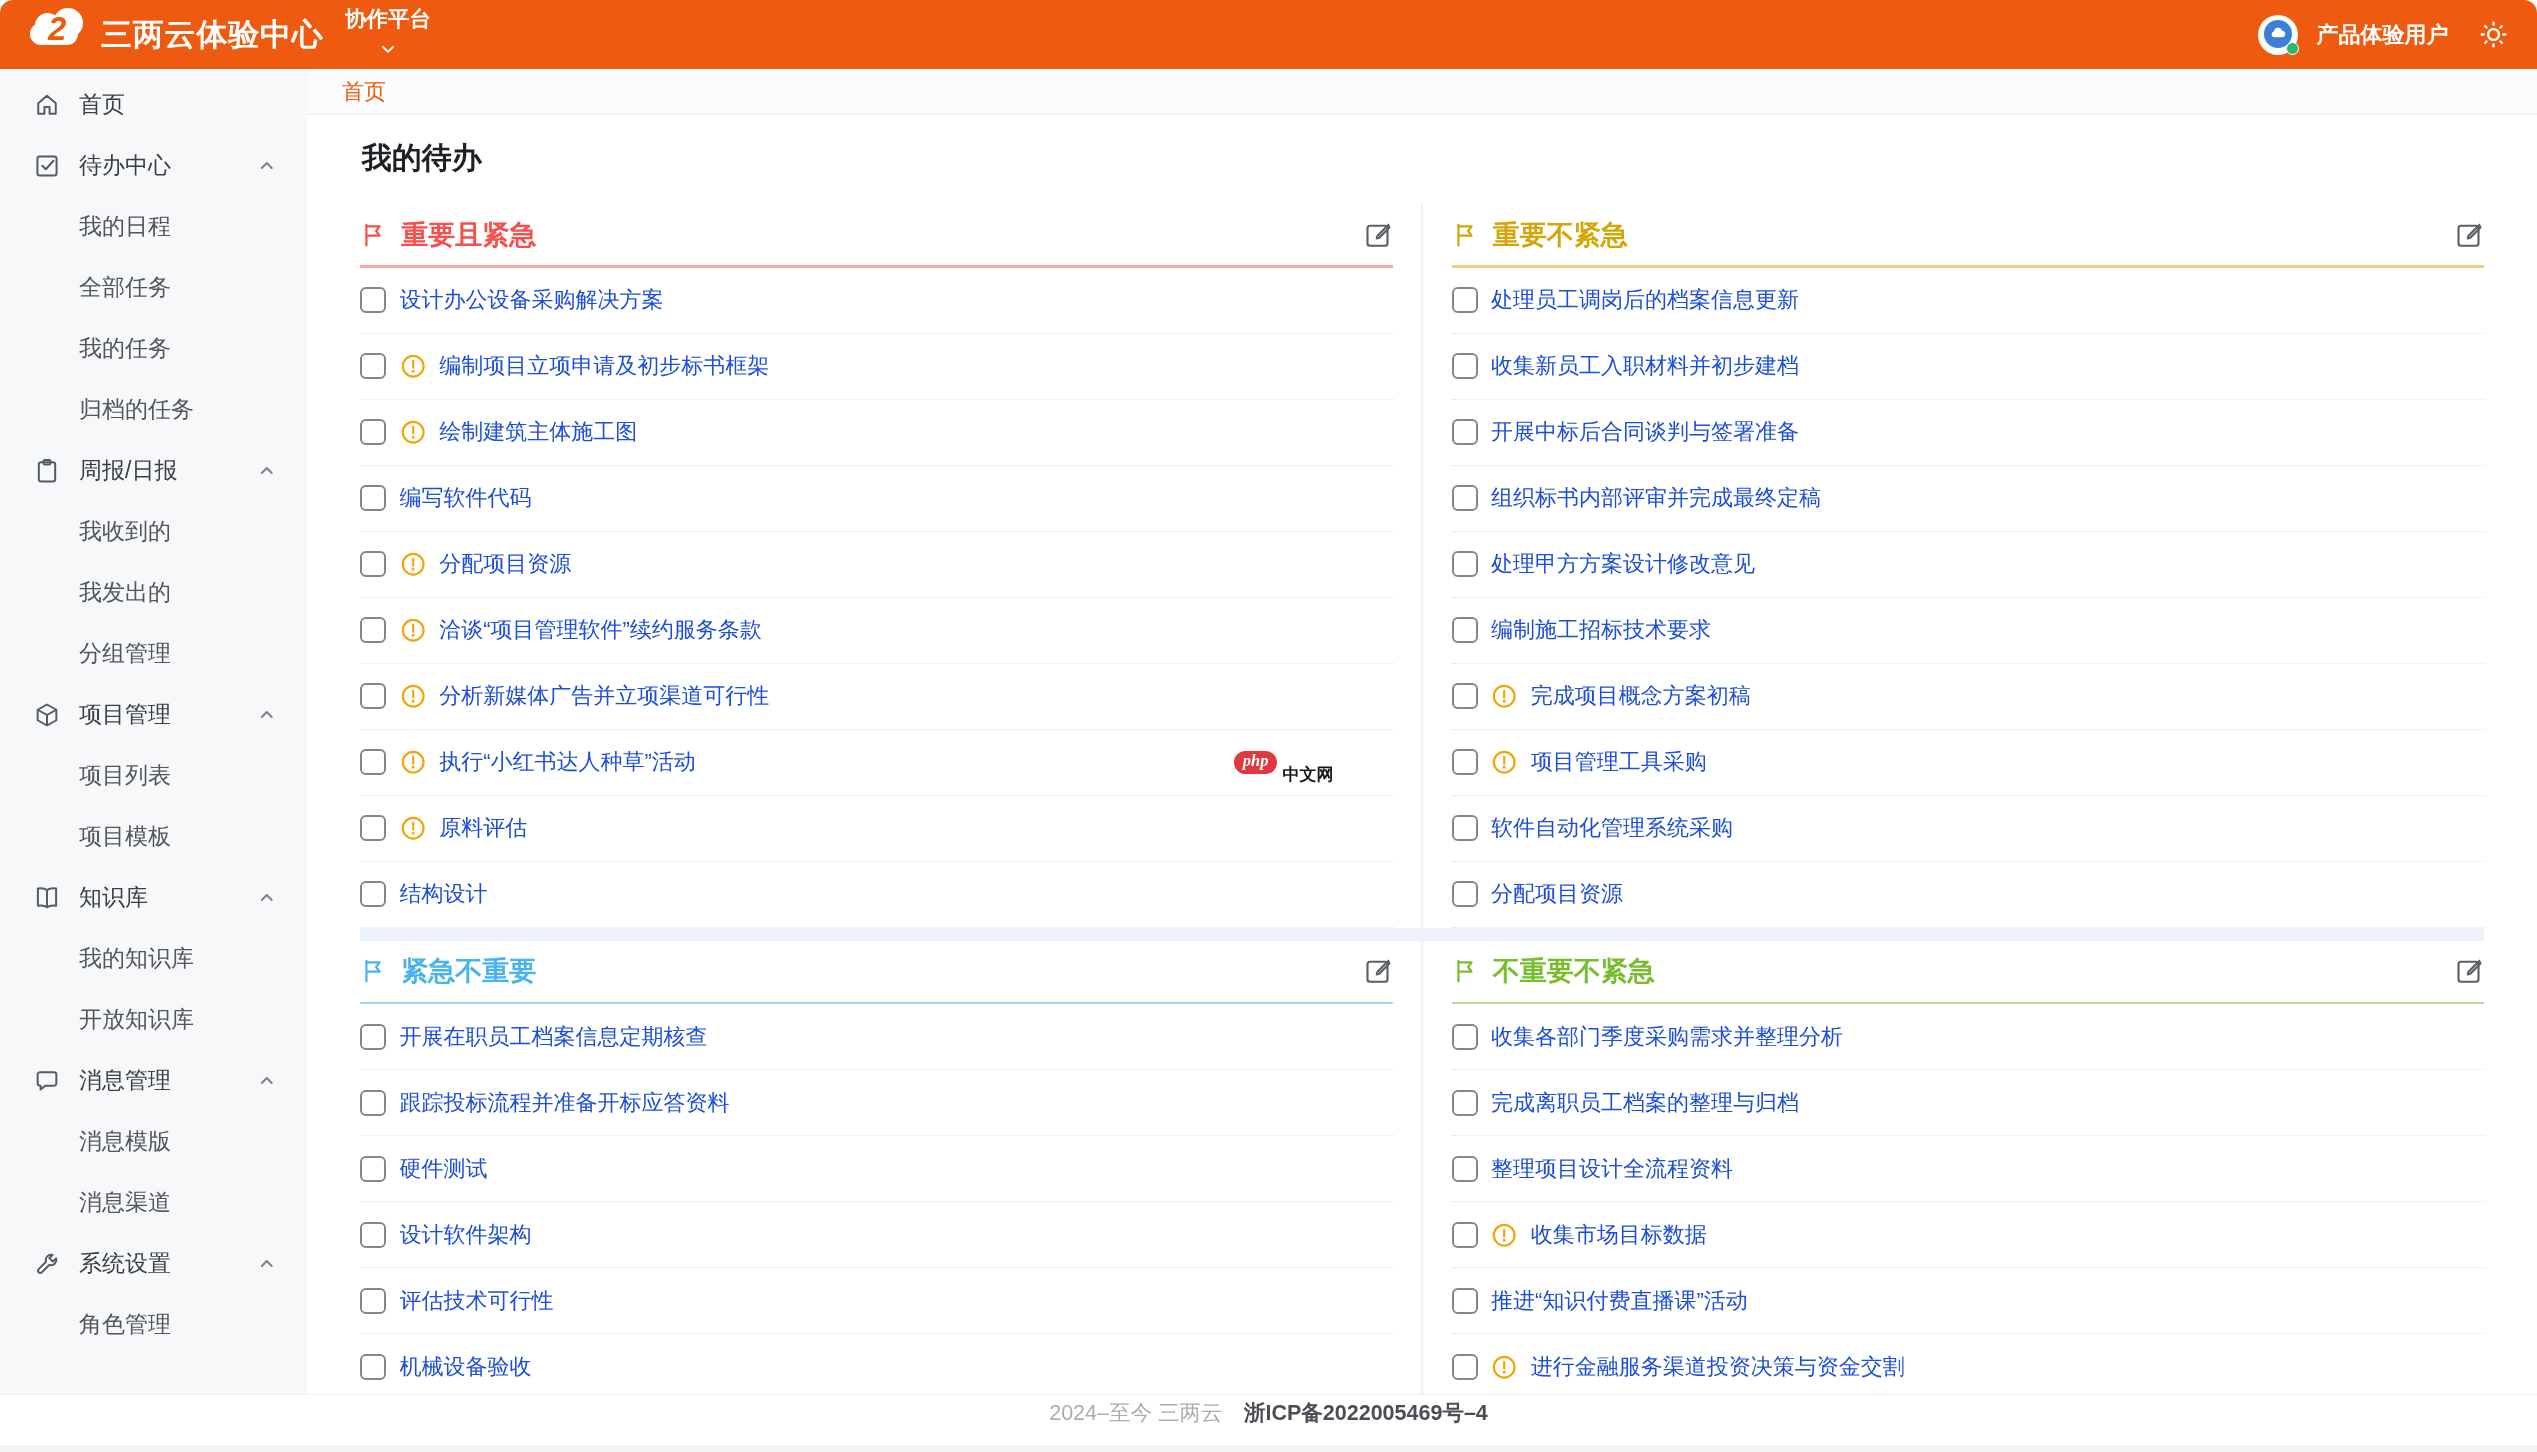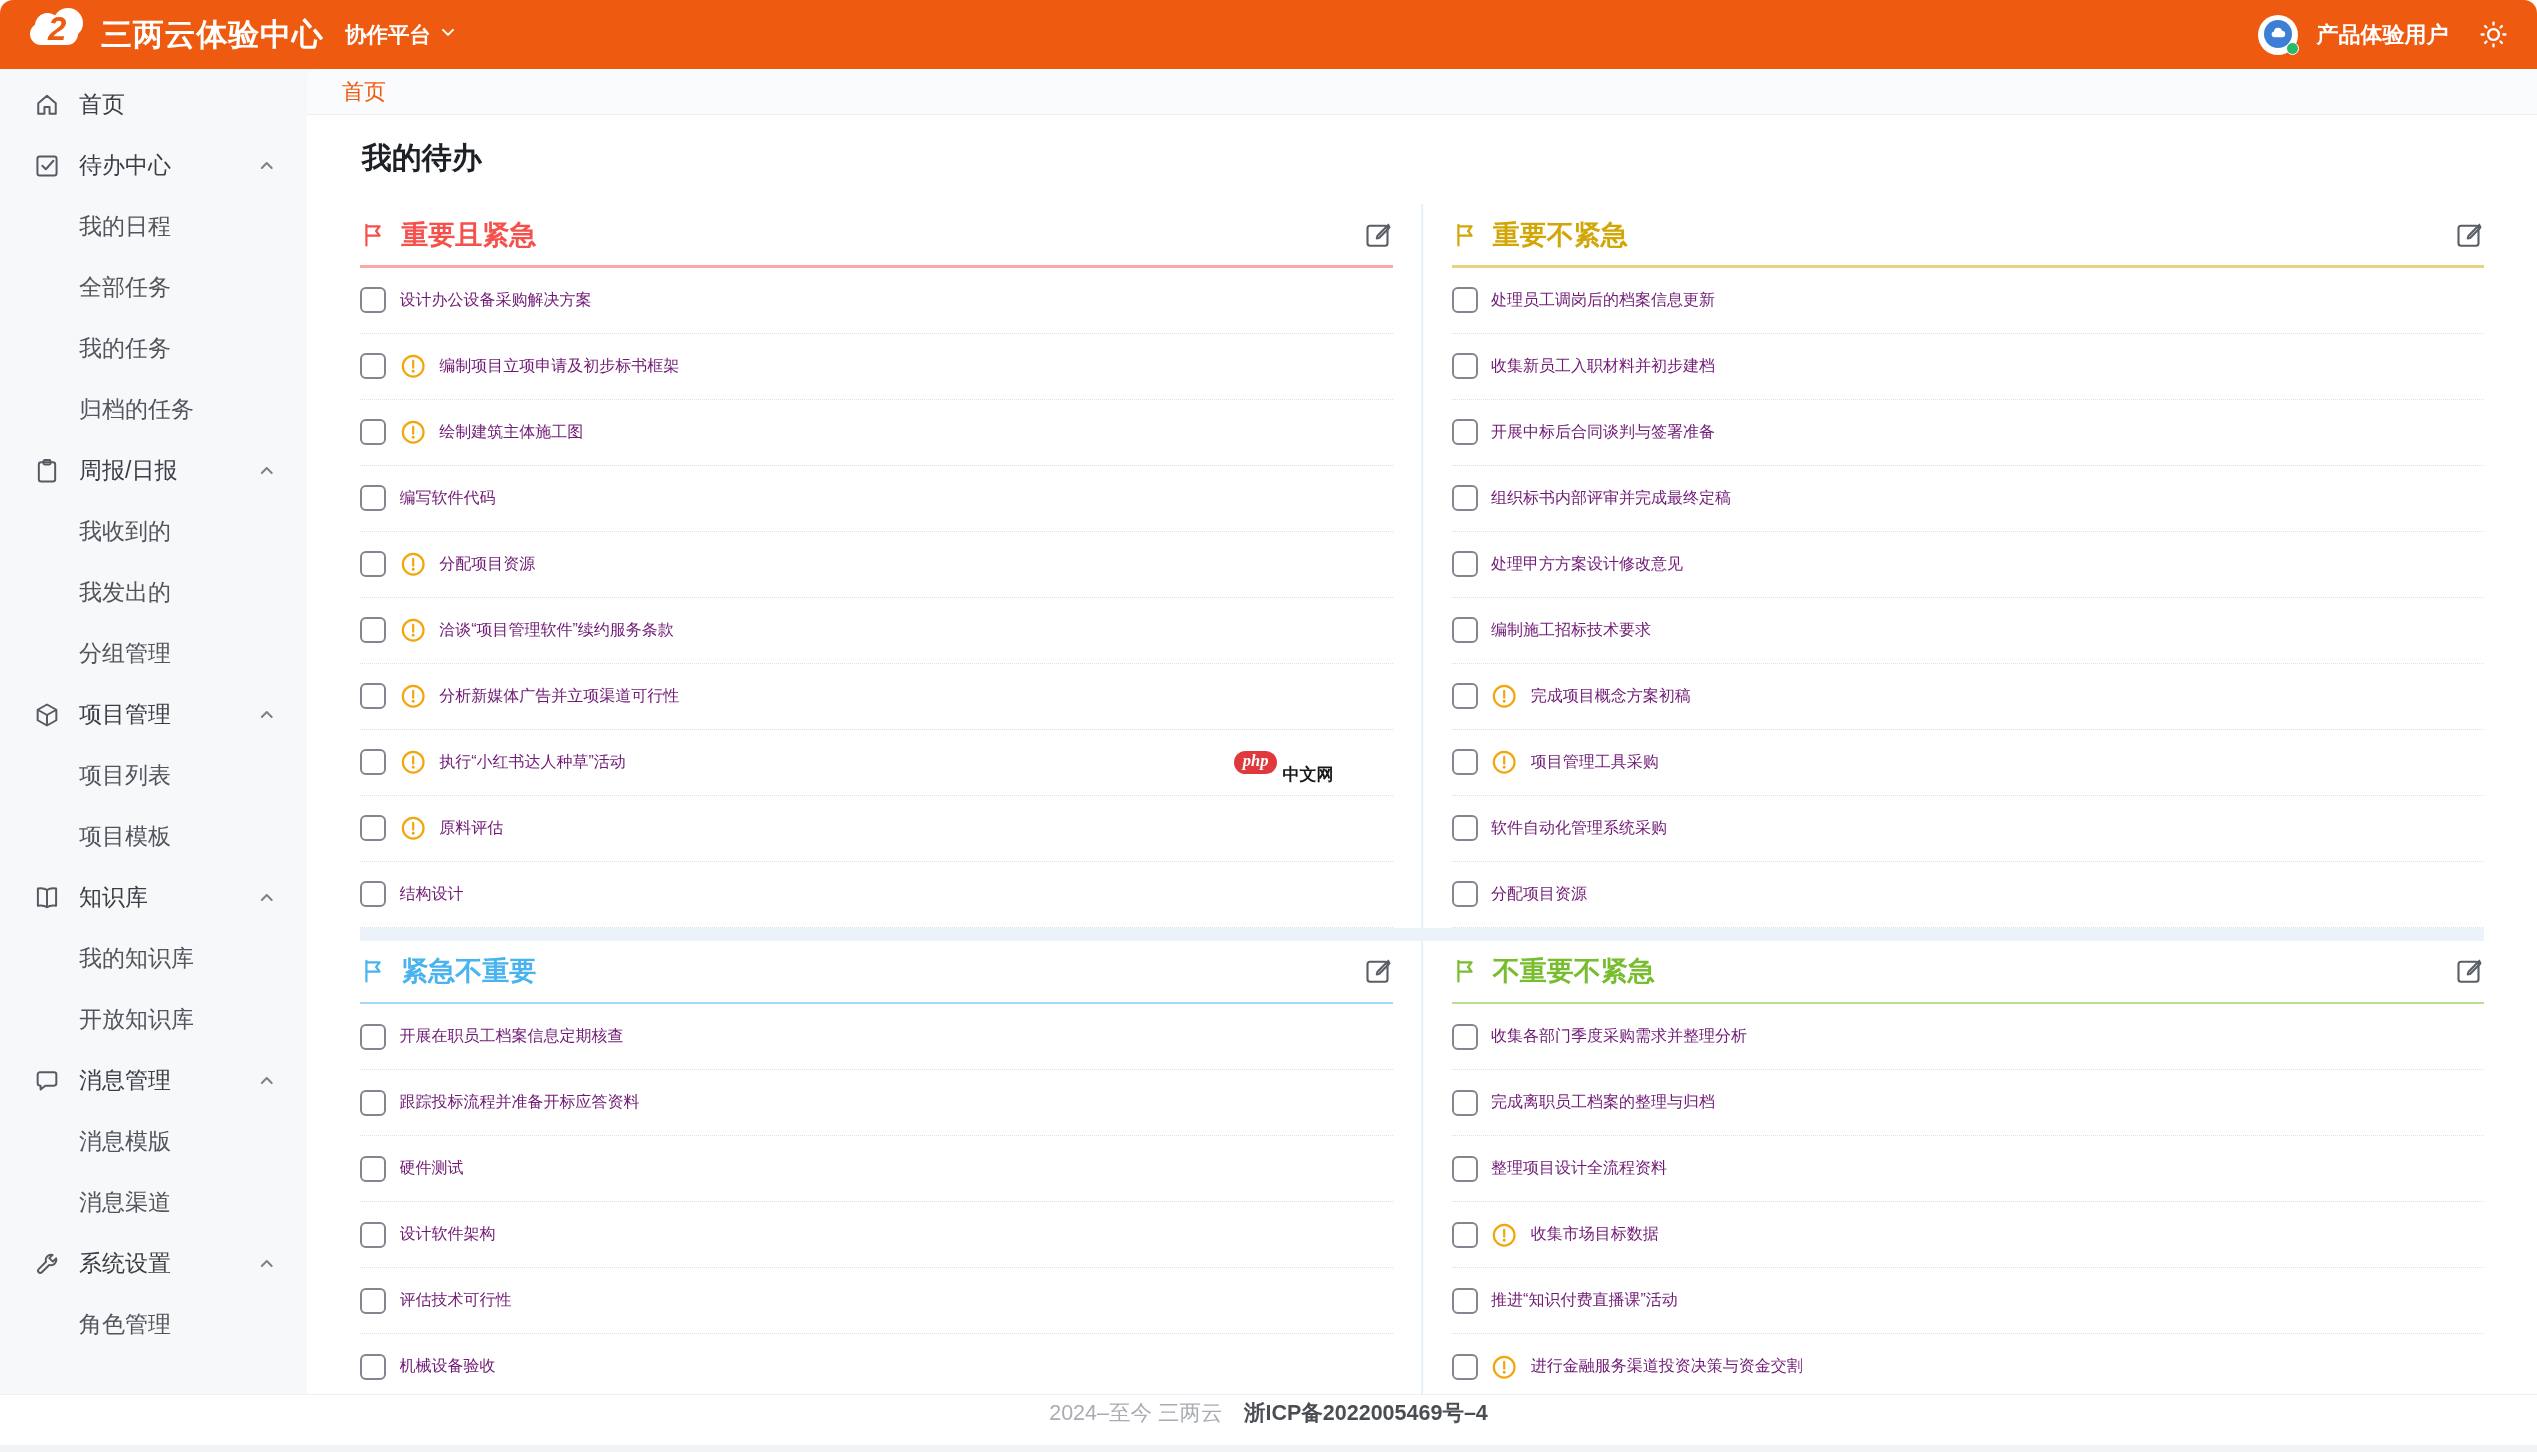--- a/index.html
+++ b/index.html
@@ -8,21 +8,21 @@
 
   
   .topbar { position:absolute; left:0; top:0; right:0; height:69px; background:#EE5A0F;
     border-radius:13.2px 13.2px 0 0; display:flex; align-items:center; padding:0 28px; color:#fff; }
   .logo { position:relative; width:58px; height:43px; margin-right:15px; flex-shrink:0; }
   .logo .cloud { position:absolute; left:1.7px; top:10px; width:48px; height:21.5px; background:#fff; border-radius:13.2px; }
   .logo .c1 { position:absolute; left:6.6px; top:0px; width:25px; height:25px; background:#fff; border-radius:50%; }
   .logo .c2 { position:absolute; left:25px; top:-5px; width:30px; height:30px; background:#fff; border-radius:50%; }
   .logo .two { position:absolute; left:20px; top:-3.3px; font-size:33px; font-weight:700; font-style:italic; color:#EE5A0F; }
   .app-title { font-size:31px; font-weight:700; letter-spacing:0.8px; }
-  .workspace { display:flex; align-items:center; gap:6.6px; margin-left:21.5px; font-size:21.5px; font-weight:600; cursor:pointer; }
+  .workspace { display:flex; align-items:center; gap:6.6px; margin-left:21.5px; font-size:21.5px; font-weight:600; cursor:pointer;flex-direction:column; }
   .topbar-right { margin-left:auto; display:flex; align-items:center; gap:18px; }
   .avatar { width:40px; height:40px; border-radius:50%; background:#fff; position:relative; flex-shrink:0; }
   .avatar .inner { position:absolute; left:5.8px; top:5.8px; width:28px; height:28px; border-radius:50%; background:#3D7FD6; display:flex; align-items:center; justify-content:center; }
   .avatar .dot { position:absolute; right:-0.8px; bottom:-0.8px; width:13.2px; height:13.2px; border-radius:50%; background:#27BA6C; border:1.7px solid #fff; }
   .user-name { font-size:22px; font-weight:600; }
   .theme-toggle { margin-left:11.6px; display:flex; cursor:pointer; }
 
   
   .app-body { position:absolute; left:0; top:69px; right:0; bottom:41px; background:#F7F8FA; }
   .sidebar { position:absolute; left:0; top:0; bottom:0; width:307px; background:#F7F8FA;
@@ -48,21 +48,21 @@
   .band { grid-column:1 / -1; height:13.2px; background:#EBF2FA; margin:0 -53px; position:relative; z-index:2; }
   .quadrant { position:relative; z-index:1; min-width:0; }
   .q-header { display:flex; align-items:center; height:61px; gap:13.2px; }
   .q-flag { display:flex; flex-shrink:0; }
   .q-title { font-size:27px; font-weight:700; }
   .q-edit { margin-left:auto; color:#595F66; display:flex; cursor:pointer; }
   .q-underline { height:2.5px; opacity:.5; }
   .task-row { display:flex; align-items:center; height:66px; gap:13.2px; border-bottom:1.7px dotted #DEE1E8; }
   .checkbox { width:26.4px; height:26.4px; border:2.5px solid #82878F; border-radius:5.8px; background:#fff; flex-shrink:0; cursor:pointer; }
   .warn { display:flex; flex-shrink:0; color:#F2A60C; }
-  .task-text { font-size:16px; color:#701a75; white-space:nowrap; overflow:hidden; }
+  .task-text { font-size:22px; color:#1d4ed8; white-space:nowrap; overflow:hidden; }
   .badge { margin-left:auto; margin-right:59px; display:flex; align-items:center; gap:5.8px; flex-shrink:0;font-family:Liberation Serif, serif; }
   .badge-php { background:#E0393D; color:#fff; font-size:16.5px; font-weight:700; font-style:italic;
     padding:2.5px 8.3px 4.1px; border-radius:825px; line-height:1; }
   .badge-cn { font-size:17px; font-weight:700; color:#17181A;margin-top:24px; }
 
   
   .footer { position:absolute; left:0; right:0; bottom:23px; height:35px; background:#fff;
     border-top:0.8px solid #F0F0F2; display:flex; align-items:center; justify-content:center; gap:21.5px; z-index:5; }
   .footer .copyright { font-size:21.5px; color:#A9ACB3; }
   .footer .icp { font-size:21.5px; color:#4A4E54; font-weight:700; cursor:pointer; }

